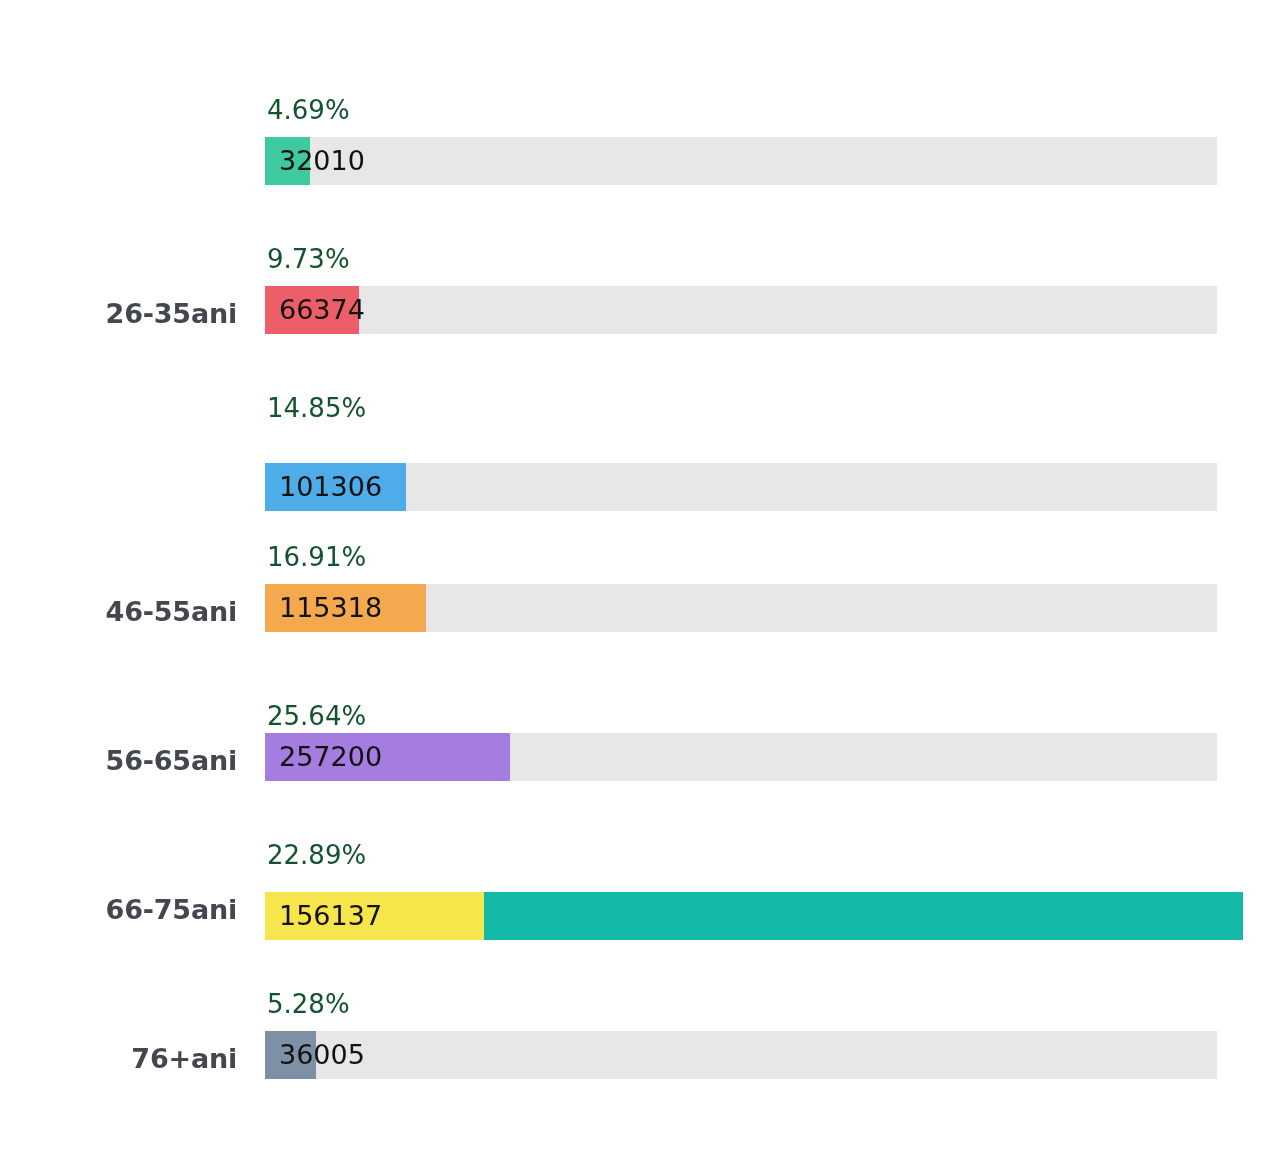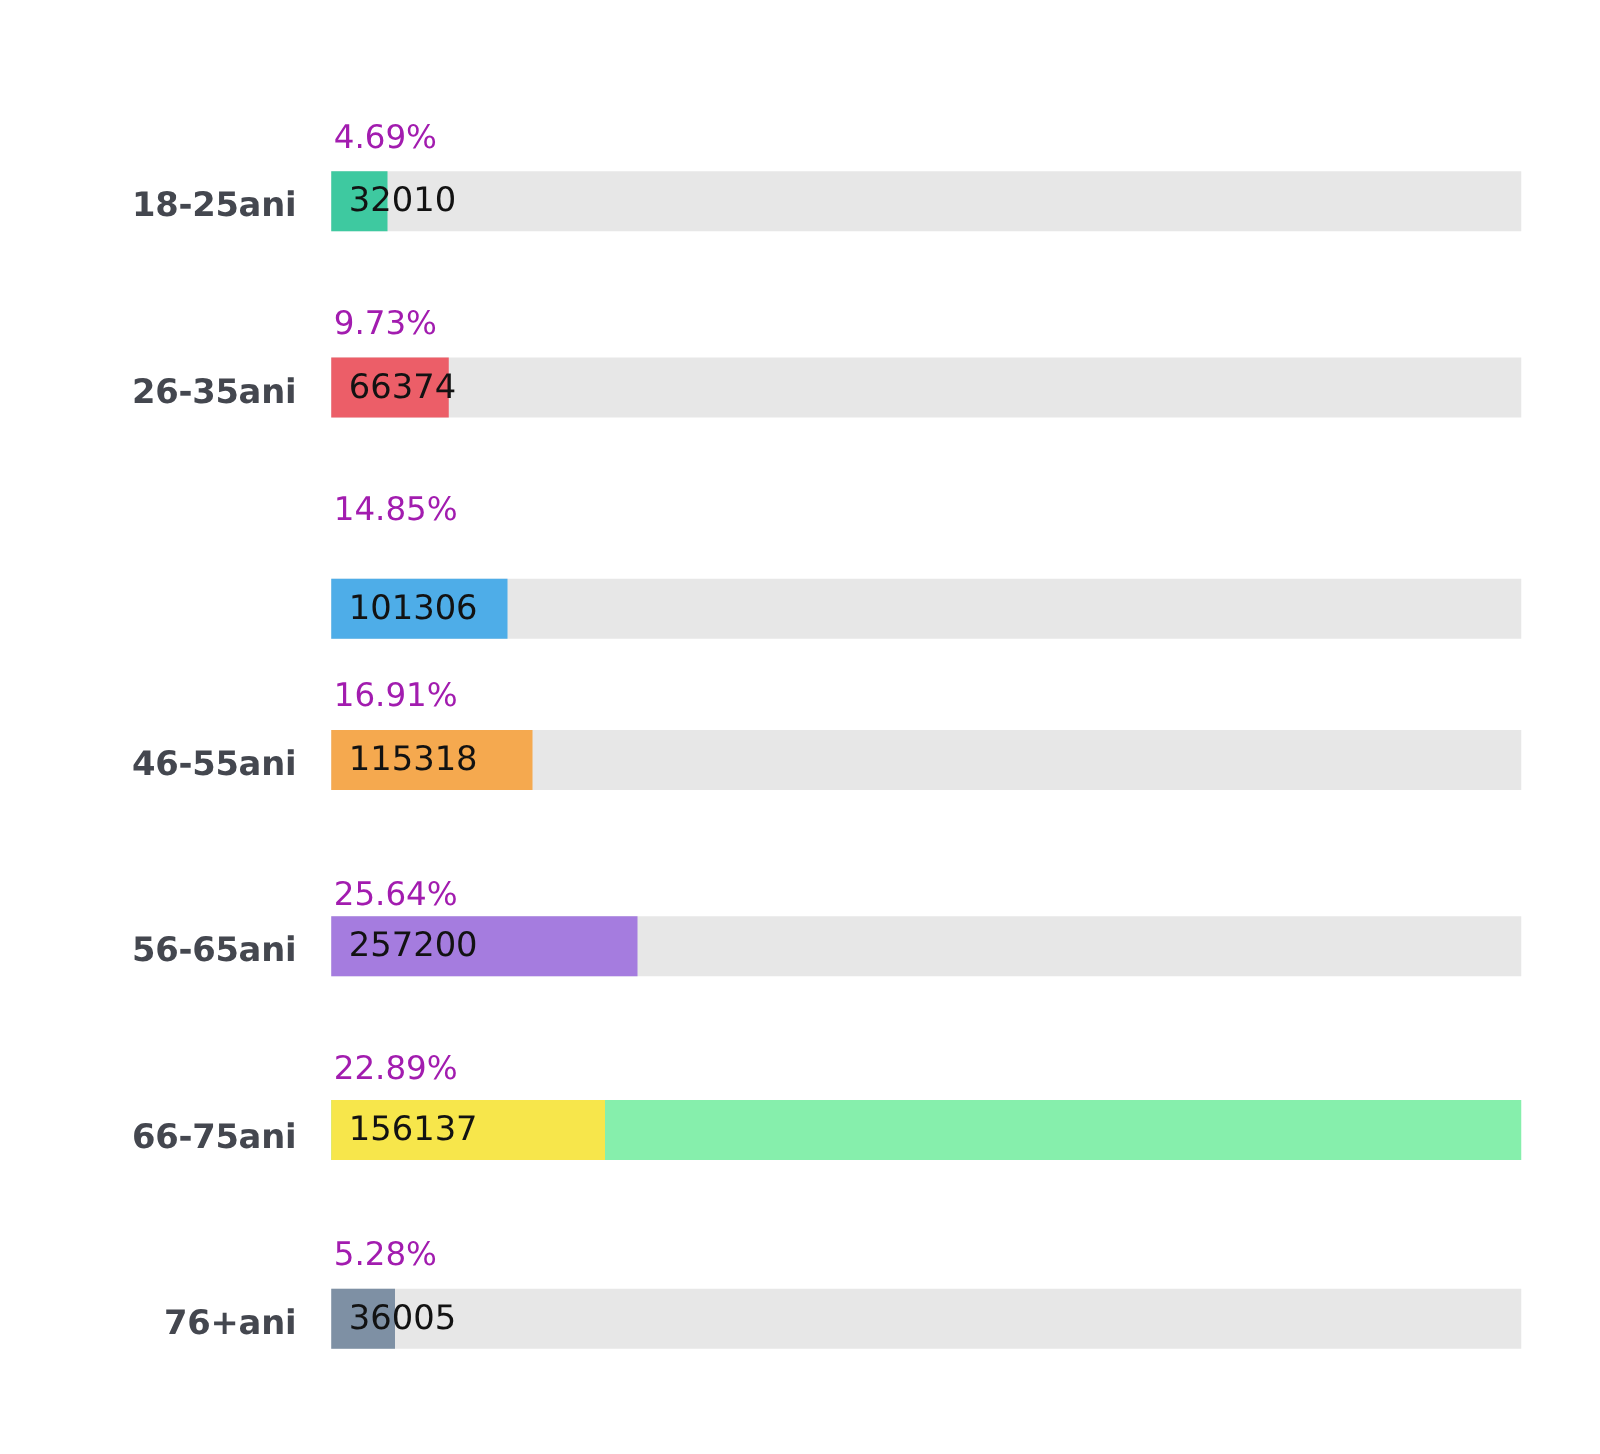--- a/index.html
+++ b/index.html
@@ -49,21 +49,21 @@
     line-height: 48px;
     white-space: nowrap;
   }
 
   
   .pct-label {
     position: absolute;
     left: 267px;
     font-size: 26px;
     font-weight: normal;
-    color: #a21caf;
+    color: #14532d;
     line-height: 30px;
     white-space: nowrap;
   }
 
   .track {
     position: absolute;
     left: 265px;
     width: 952px;
     height: 48px;
     background: #e7e7e7;
@@ -89,21 +89,20 @@
     pointer-events: none;
   }
 </style>
 </head>
 <body>
 
 <div class="chart">
   <div class="rows">
 
     <div class="row" style="top:95px">
-      <div class="cat-label" style="top:46px">18-25ani</div>
       <div class="pct-label" style="top:0px">4.69%</div>
       <div class="track" style="top: 42px; background-color: rgb(231, 231, 231);">
         <div class="bar" style="width: 45px; background-color: rgb(62, 201, 160);"></div>
         <div class="bar-value">32010</div>
       </div>
     </div>
 
     <div class="row" style="top:244px">
       <div class="cat-label" style="top:46px">26-35ani</div>
       <div class="pct-label" style="top:0px">9.73%</div>
@@ -135,21 +134,21 @@
       <div class="pct-label" style="top:10px">25.64%</div>
       <div class="track" style="top: 42px; background-color: rgb(231, 231, 231);">
         <div class="bar" style="width: 245px; background-color: rgb(165, 124, 223);"></div>
         <div class="bar-value">257200</div>
       </div>
     </div>
 
     <div class="row" style="top:840px">
       <div class="cat-label" style="top:46px">66-75ani</div>
       <div class="pct-label" style="top:0px">22.89%</div>
-      <div class="track" style="top: 40px; background-color: #86efac;">
+      <div class="track" style="top: 52px; background-color: #14b8a6; padding-left: 26px;">
         <div class="bar" style="width: 219px; background-color: rgb(247, 230, 75);"></div>
         <div class="bar-value">156137</div>
       </div>
     </div>
 
     <div class="row" style="top:989px">
       <div class="cat-label" style="top:46px">76+ani</div>
       <div class="pct-label" style="top:0px">5.28%</div>
       <div class="track" style="top: 42px; background-color: rgb(231, 231, 231);">
         <div class="bar" style="width: 51px; background-color: rgb(126, 144, 164);"></div>

